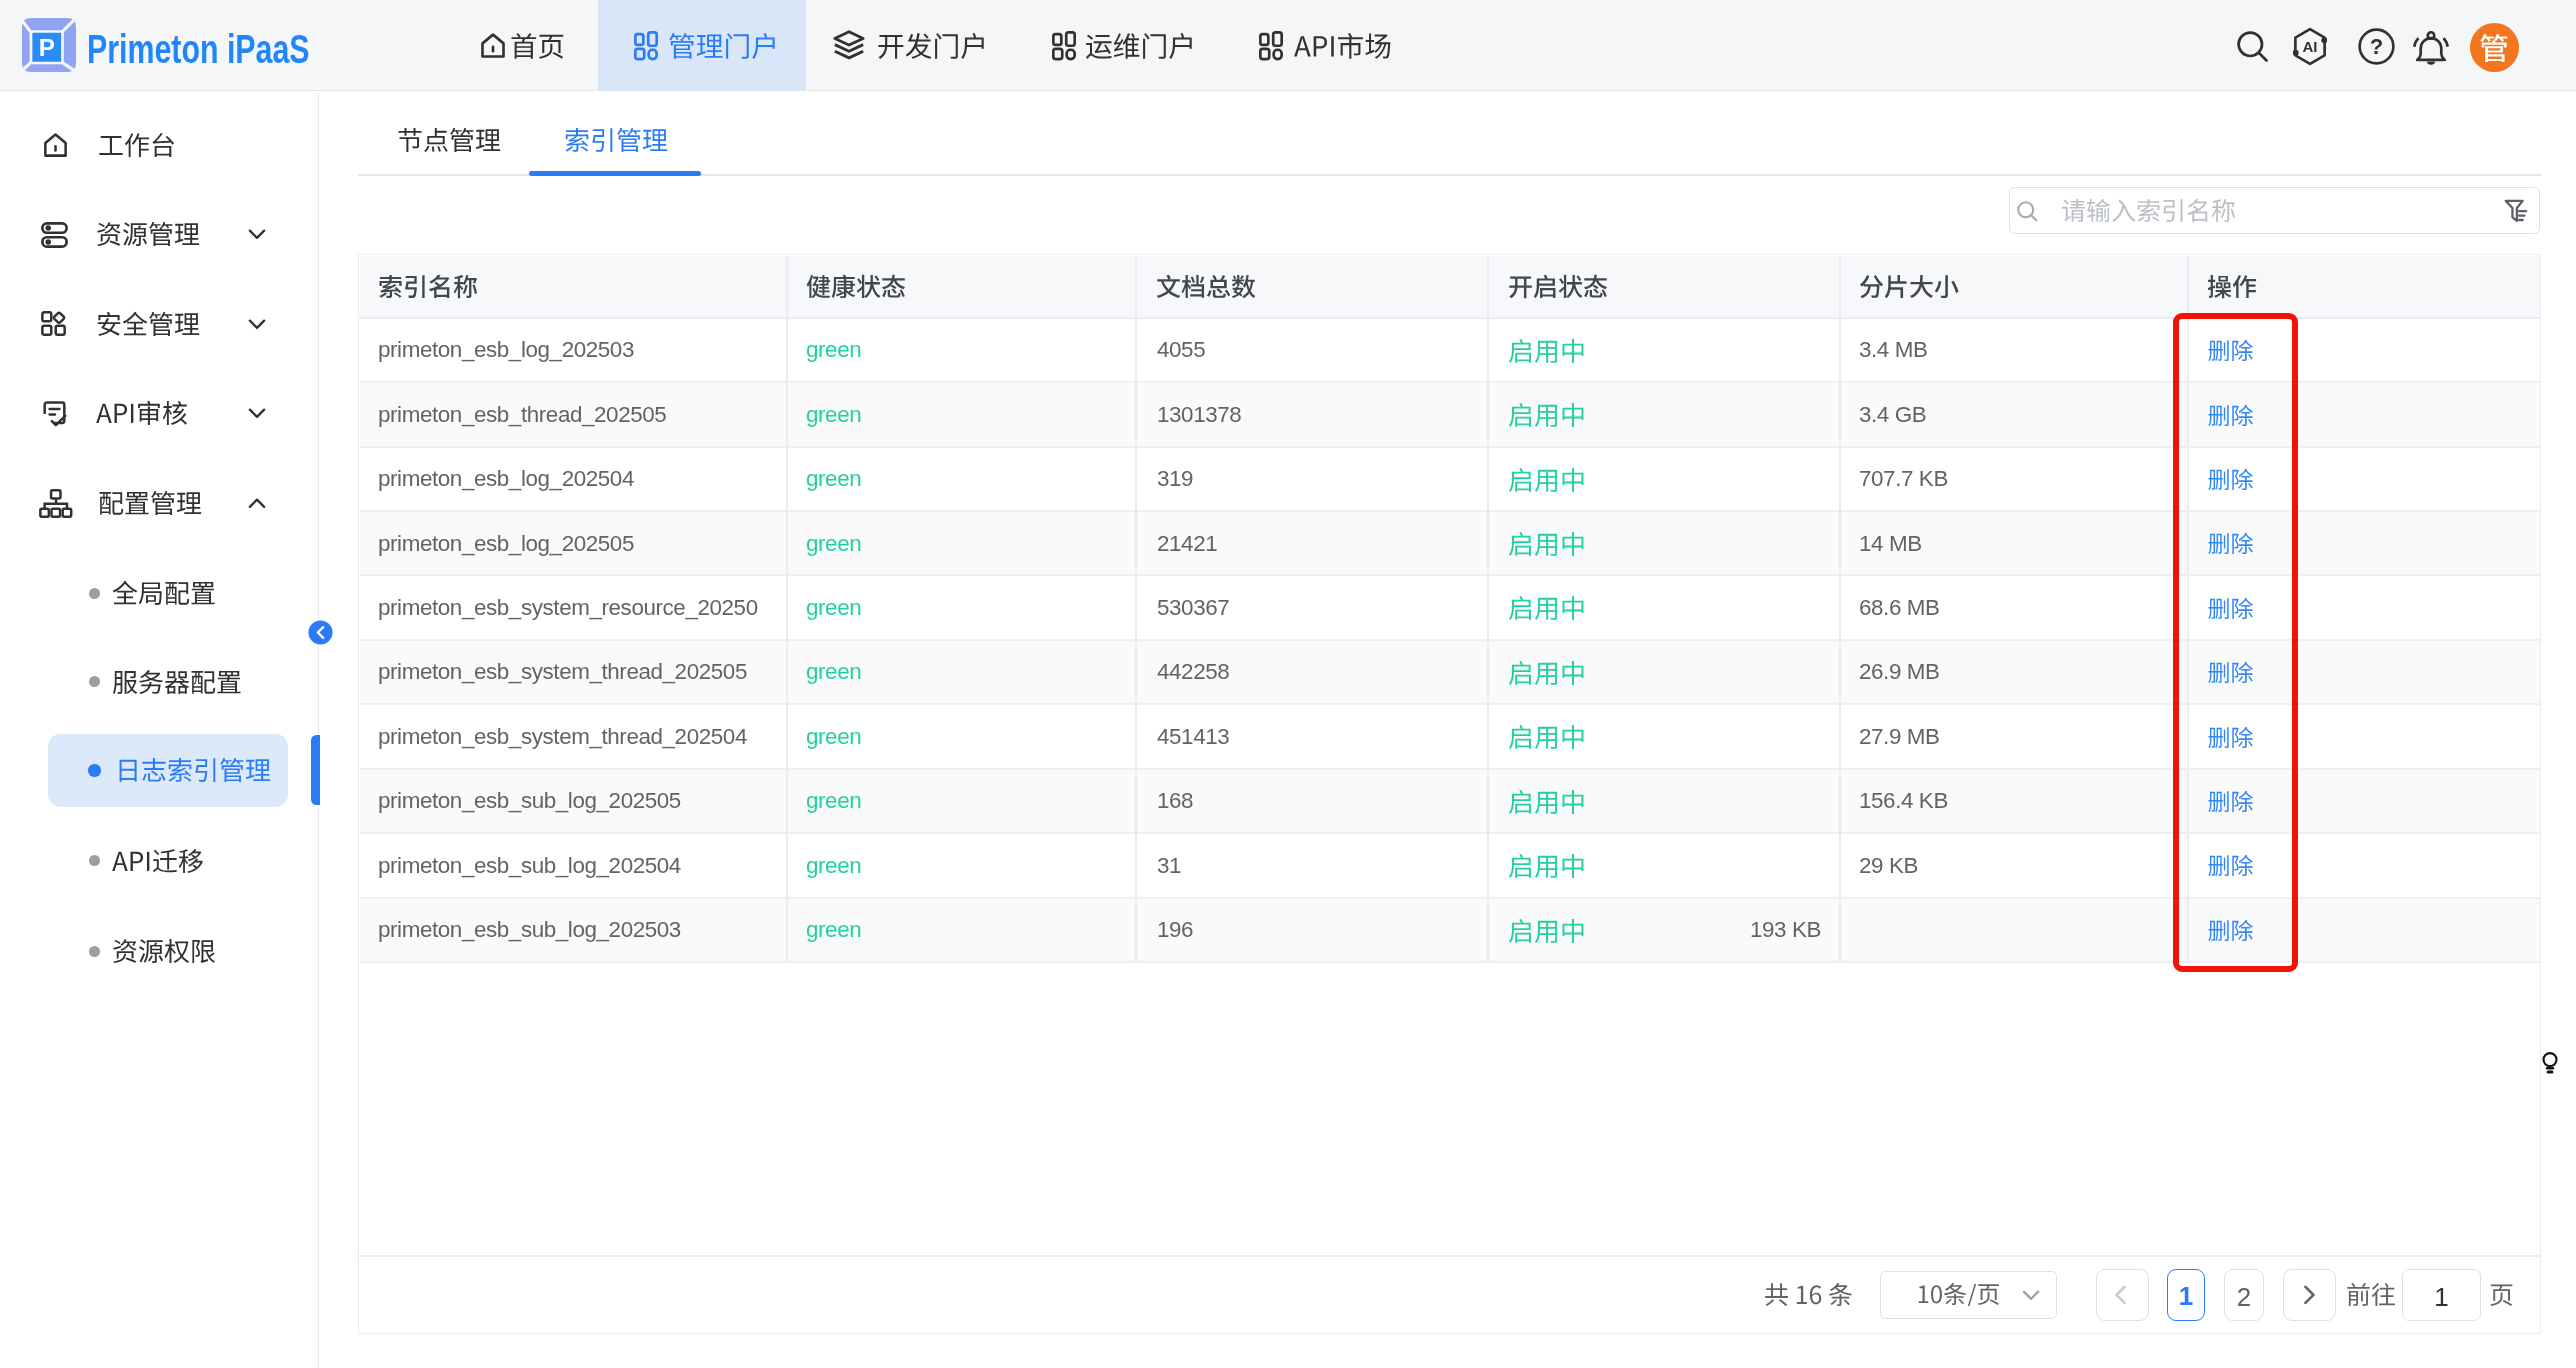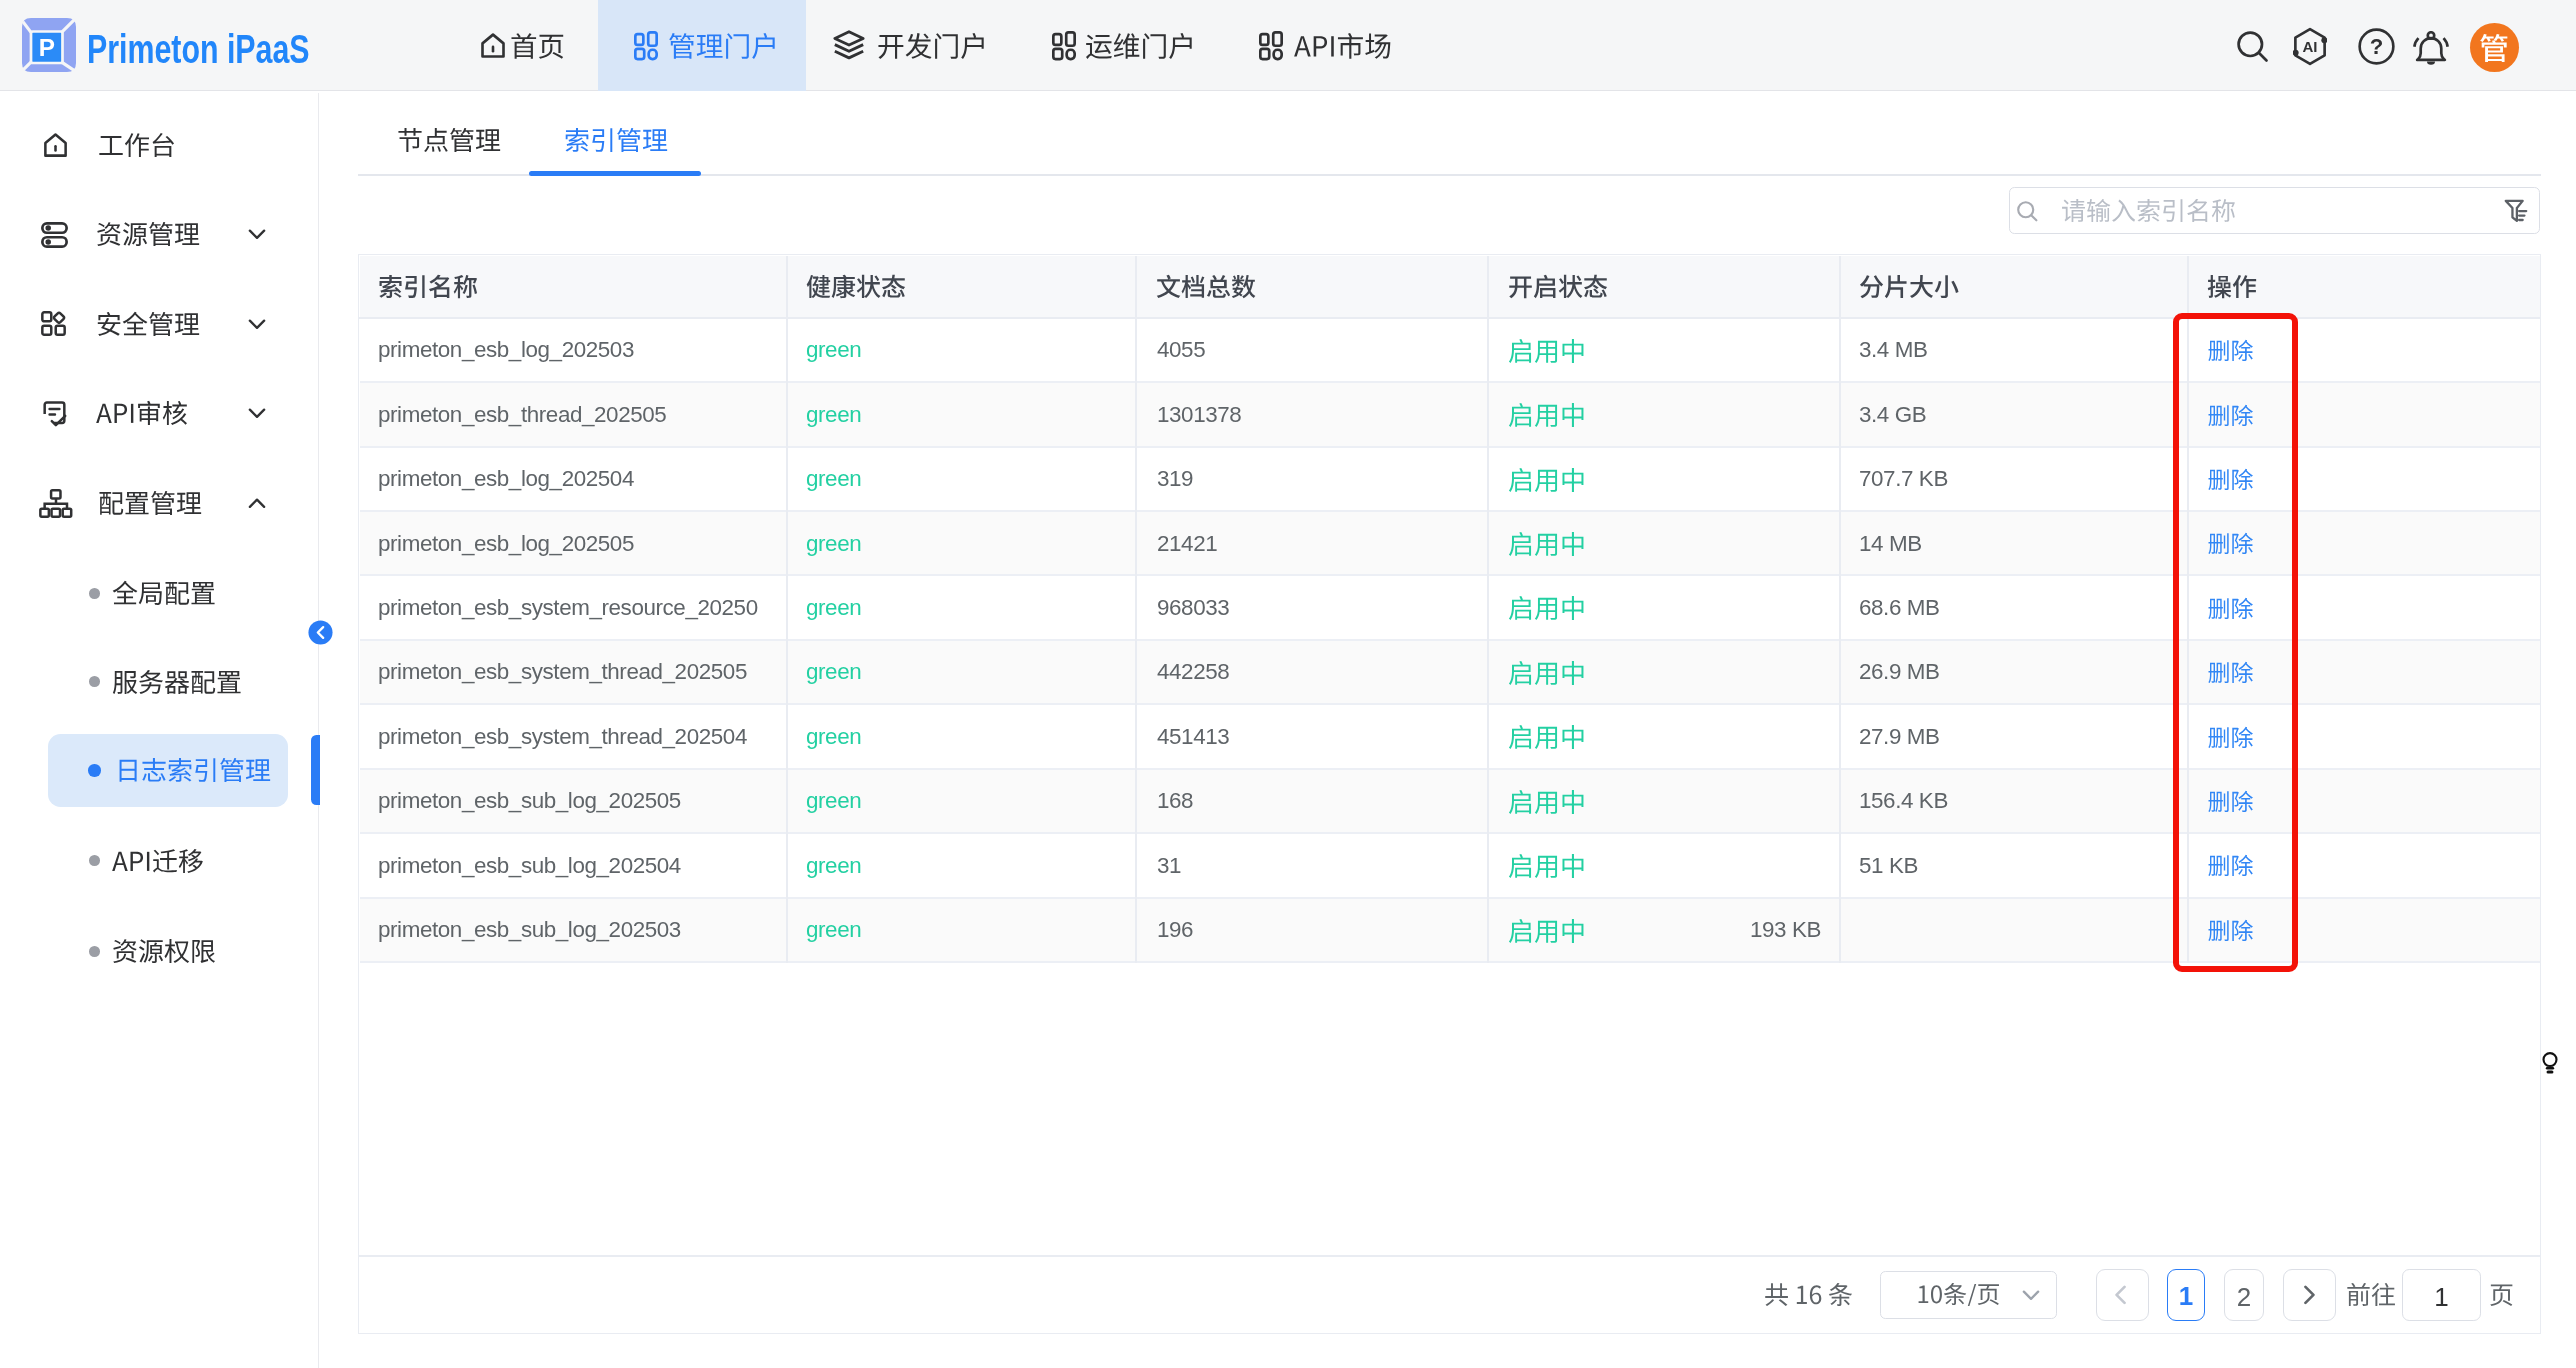--- a/index.html
+++ b/index.html
@@ -343,21 +343,21 @@
 <div class="lt" style="left:1157px;top:531px">21421</div>
 <svg class="ct" style="left:1508px;top:531px" width="78" height="26" fill="#23d0a2" viewBox="0 0 87 29">
     <use href="#qyz"></use>
   </svg>
 <div class="lt" style="left:1859px;top:531px">14 MB</div>
 <svg class="ct" style="left:2207px;top:532px" width="47" height="23" fill="#3287f5" viewBox="0 0 52 26">
     <use href="#sc"></use>
   </svg>
 <div class="lt" style="left:378px;top:595px">primeton_esb_system_resource_20250</div>
 <div class="lt" style="left:806px;top:595px;color:#23d0a2">green</div>
-<div class="lt" style="left:1157px;top:595px">968033</div>
+<div class="lt" style="left:1157px;top:595px">530367</div>
 <svg class="ct" style="left:1508px;top:595px" width="78" height="26" fill="#23d0a2" viewBox="0 0 87 29">
     <use href="#qyz"></use>
   </svg>
 <div class="lt" style="left:1859px;top:595px">68.6 MB</div>
 <svg class="ct" style="left:2207px;top:597px" width="47" height="23" fill="#3287f5" viewBox="0 0 52 26">
     <use href="#sc"></use>
   </svg>
 <div class="lt" style="left:378px;top:659px">primeton_esb_system_thread_202505</div>
 <div class="lt" style="left:806px;top:659px;color:#23d0a2">green</div>
 <div class="lt" style="left:1157px;top:659px">442258</div>
@@ -387,21 +387,21 @@
 <div class="lt" style="left:1859px;top:788px">156.4 KB</div>
 <svg class="ct" style="left:2207px;top:790px" width="47" height="23" fill="#3287f5" viewBox="0 0 52 26">
     <use href="#sc"></use>
   </svg>
 <div class="lt" style="left:378px;top:853px">primeton_esb_sub_log_202504</div>
 <div class="lt" style="left:806px;top:853px;color:#23d0a2">green</div>
 <div class="lt" style="left:1157px;top:853px">31</div>
 <svg class="ct" style="left:1508px;top:853px" width="78" height="26" fill="#23d0a2" viewBox="0 0 87 29">
     <use href="#qyz"></use>
   </svg>
-<div class="lt" style="left:1859px;top:853px">51 KB</div>
+<div class="lt" style="left:1859px;top:853px">29 KB</div>
 <svg class="ct" style="left:2207px;top:854px" width="47" height="23" fill="#3287f5" viewBox="0 0 52 26">
     <use href="#sc"></use>
   </svg>
 <div class="lt" style="left:378px;top:917px">primeton_esb_sub_log_202503</div>
 <div class="lt" style="left:806px;top:917px;color:#23d0a2">green</div>
 <div class="lt" style="left:1157px;top:917px">196</div>
 <svg class="ct" style="left:1508px;top:918px" width="78" height="26" fill="#23d0a2" viewBox="0 0 87 29">
     <use href="#qyz"></use>
   </svg>
 <div class="lt" style="left:1750px;top:917px">193 KB</div>

